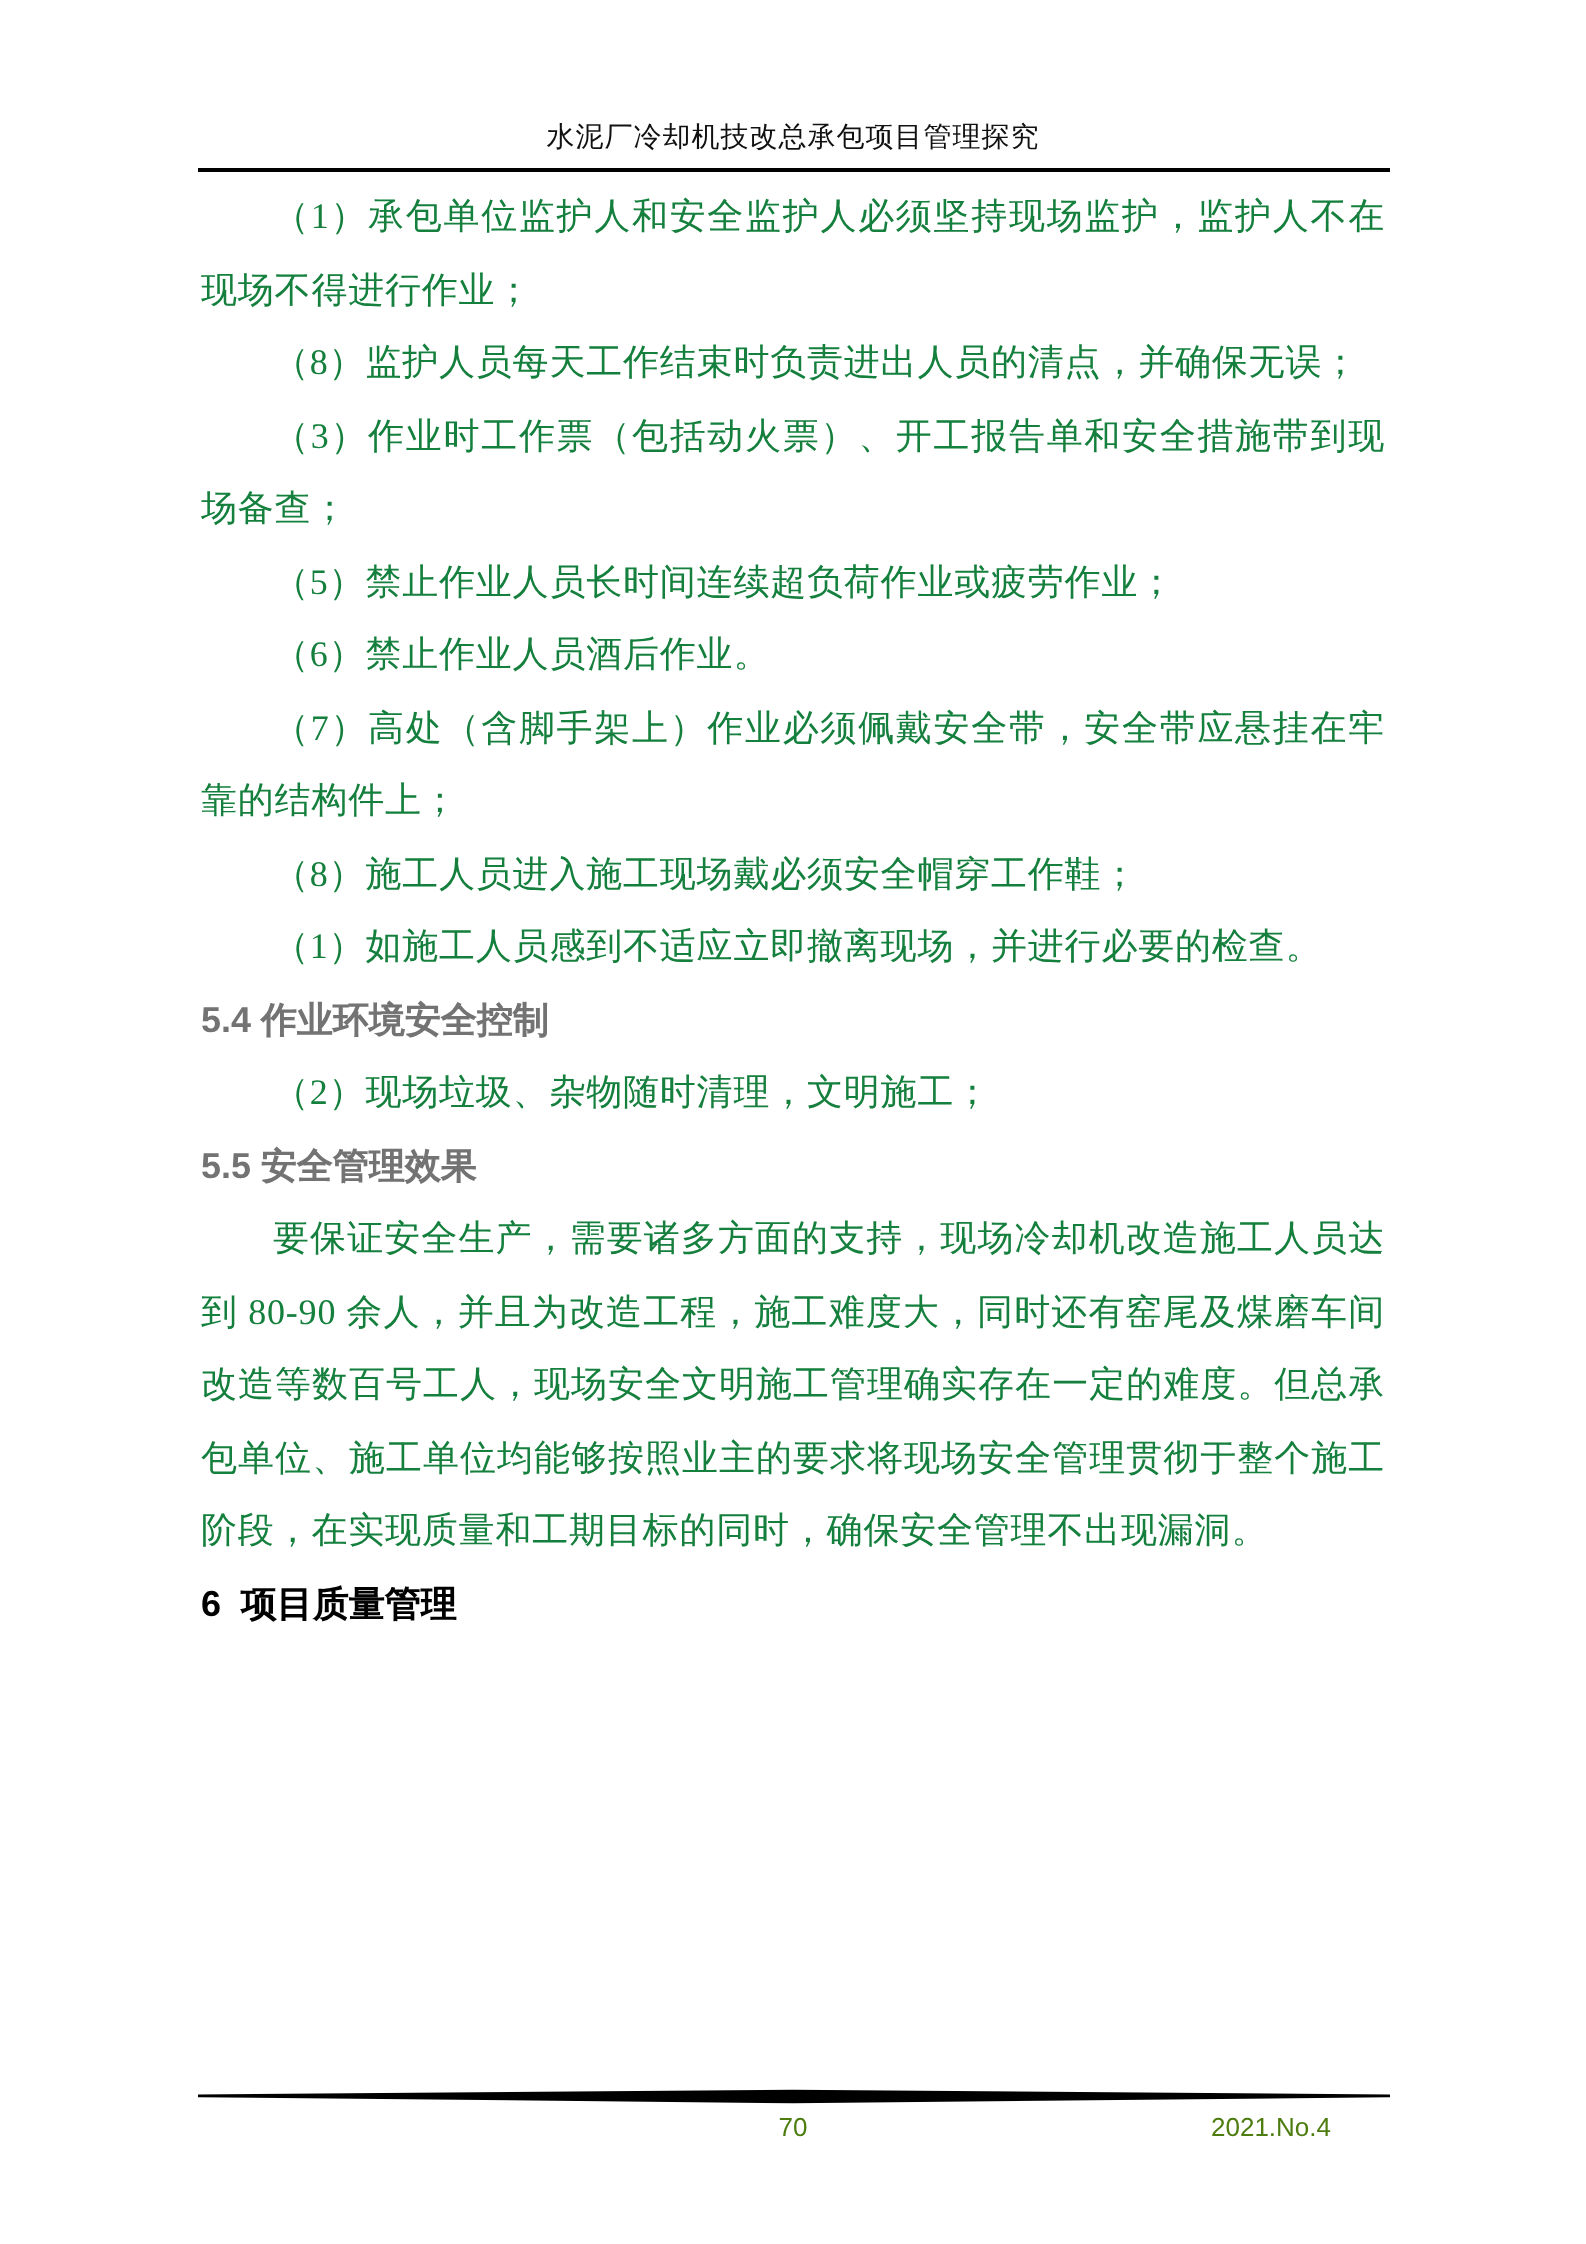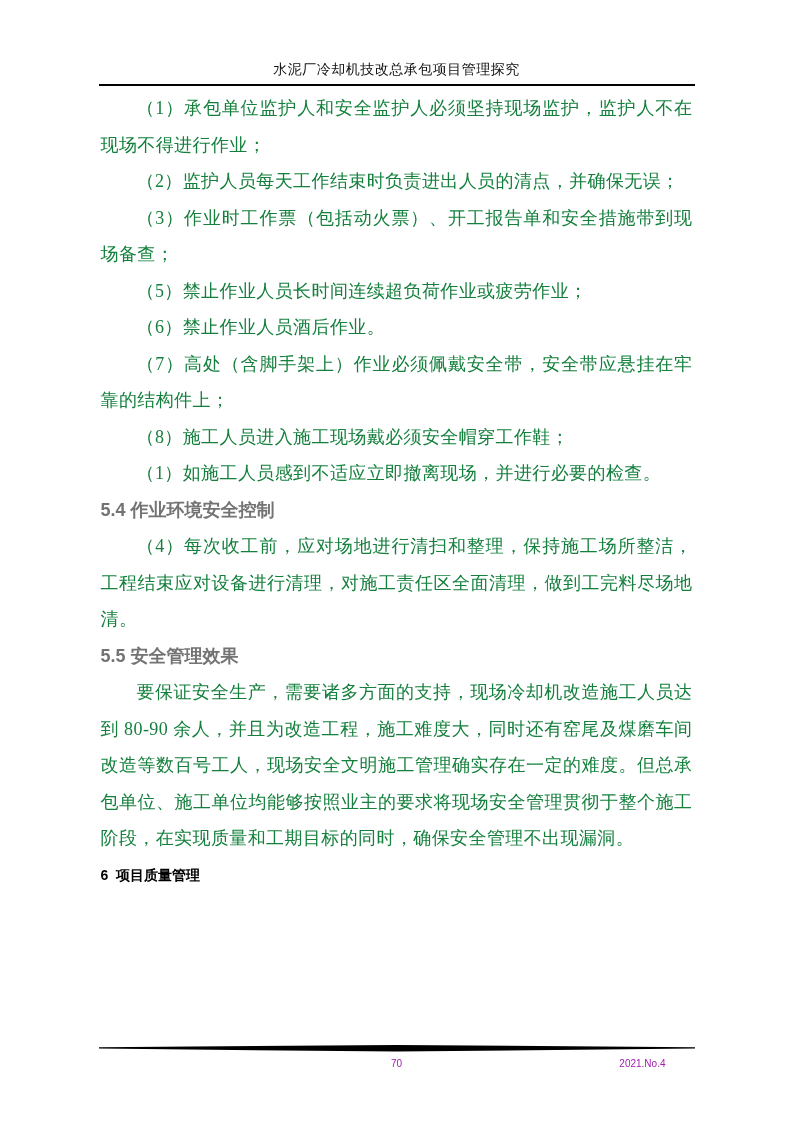--- a/index.html
+++ b/index.html
@@ -61,21 +61,21 @@
     font-weight: bold;
     font-size: 18px;
     line-height: 36.5px;
     white-space: pre-wrap;
     color: #737373;
   }
   .chap-heading {
     margin: 0;
     font-family: "Liberation Sans", "DejaVu Sans", sans-serif;
     font-weight: bold;
-    font-size: 14px;
+    font-size: 18px;
     line-height: 37px;
     white-space: pre-wrap;
     color: #000;
   }
 
   
   .footer {
     position: absolute;
     left: 64px;
     right: 64px;
@@ -84,23 +84,23 @@
   .footer-rule svg {
     display: block;
     width: 100%;
     height: 9px;
   }
   .footer-row {
     position: relative;
     height: 17px;
     margin-top: 3px;
     font-family: "Liberation Sans", "DejaVu Sans", sans-serif;
-    font-size: 10px;
+    font-size: 13px;
     line-height: 16px;
-    color: #a21caf;
+    color: #4d7c0f;
   }
   .page-number {
     position: absolute;
     left: 0;
     right: 0;
     text-align: center;
   }
   .issue-label {
     position: absolute;
     right: 29px;
@@ -112,31 +112,31 @@
 
 <div class="page">
 
   <div class="header">
     <span class="header-title">水泥厂冷却机技改总承包项目管理探究</span>
     <div class="header-rule"></div>
   </div>
 
   <div class="doc-body">
     <p class="para">（1）承包单位监护人和安全监护人必须坚持现场监护，监护人不在现场不得进行作业；</p>
-    <p class="para">（2）监护人员每天工作结束时负责进出人员的清点，并确保无误；</p>
+    <p class="para">（8）监护人员每天工作结束时负责进出人员的清点，并确保无误；</p>
     <p class="para">（3）作业时工作票（包括动火票）、开工报告单和安全措施带到现场备查；</p>
     <p class="para">（5）禁止作业人员长时间连续超负荷作业或疲劳作业；</p>
     <p class="para">（6）禁止作业人员酒后作业。</p>
     <p class="para">（7）高处（含脚手架上）作业必须佩戴安全带，安全带应悬挂在牢靠的结构件上；</p>
     <p class="para">（8）施工人员进入施工现场戴必须安全帽穿工作鞋；</p>
     <p class="para">（1）如施工人员感到不适应立即撤离现场，并进行必要的检查。</p>
 
     <h2 class="sec-heading">5.4 作业环境安全控制</h2>
 
-    <p class="para">（4）每次收工前，应对场地进行清扫和整理，保持施工场所整洁，工程结束应对设备进行清理，对施工责任区全面清理，做到工完料尽场地清。</p>
+    <p class="para">（2）现场垃圾、杂物随时清理，文明施工；</p>
 
     <h2 class="sec-heading">5.5 安全管理效果</h2>
 
     <p class="para">要保证安全生产，需要诸多方面的支持，现场冷却机改造施工人员达到 80-90 余人，并且为改造工程，施工难度大，同时还有窑尾及煤磨车间改造等数百号工人，现场安全文明施工管理确实存在一定的难度。但总承包单位、施工单位均能够按照业主的要求将现场安全管理贯彻于整个施工阶段，在实现质量和工期目标的同时，确保安全管理不出现漏洞。</p>
 
     <h1 class="chap-heading">6  项目质量管理</h1>
   </div>
 
   <div class="footer">
     <div class="footer-rule">

